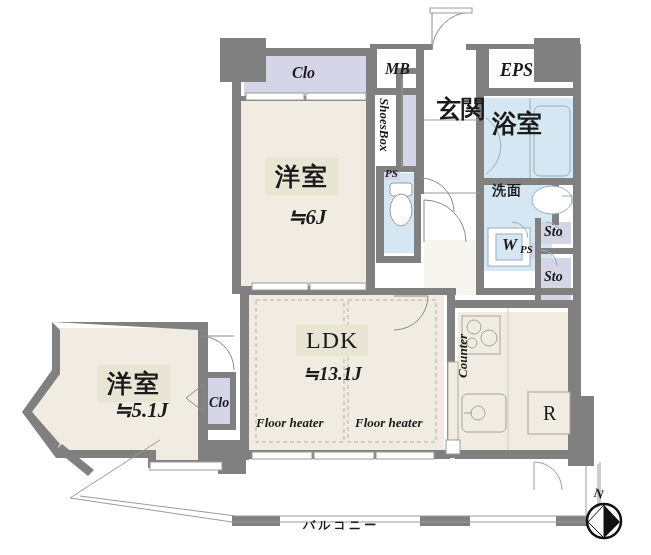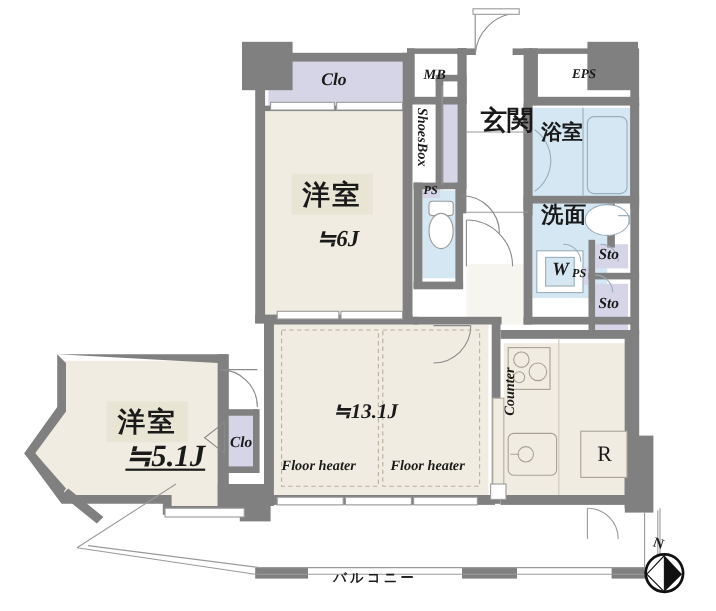--- a/index.html
+++ b/index.html
@@ -227,53 +227,54 @@
       <polygon points="604,505 620,522 604,538" fill="#111"></polygon>
       <polygon points="604,505 588,522 604,538" fill="#ffffff" stroke="#111" stroke-width="1"></polygon>
     </g>
   </svg>
 
   <div class="lbl jp" style="left:265px;top:158px;font-size:25px;background:#e9e5d4;padding:2px 10px;letter-spacing:2px;">洋室</div>
   <div class="lbl ital" style="left:288px;top:192px;font-size:21px;margin-top:13px;">≒6J</div>
 
   <div class="lbl ital" style="left:292px;top:64px;font-size:16px;">Clo</div>
 
-  <div class="lbl ital" style="left:385px;top:60px;font-size:13px;">MB</div>
-
-  <div class="lbl ital" style="left:520px;top:60px;font-size:12px;">EPS</div>
+  <div class="lbl ital" style="left:385px;top:60px;font-size:16px;">MB</div>
+
+  <div class="lbl ital" style="left:500px;top:60px;font-size:18px;">EPS</div>
 
   <div class="lbl ital" style="left:392px;top:98px;font-size:13px;transform:rotate(90deg);transform-origin:left top;">ShoesBox</div>
 
   <div class="lbl jp" style="left:437px;top:96px;font-size:24px;width:28px;line-height:1.12;letter-spacing:0;">玄関</div>
 
-  <div class="lbl jp" style="left:492px;top:110px;font-size:19px;width:22px;line-height:1.15;">浴室</div>
-
-  <div class="lbl jp" style="left:492px;top:182px;font-size:20px;letter-spacing:1px;">洗面</div>
+  <div class="lbl jp" style="left:492px;top:110px;font-size:25px;width:22px;line-height:1.15;">浴室</div>
+
+  <div class="lbl jp" style="left:492px;top:182px;font-size:14px;letter-spacing:1px;">洗面</div>
 
   <div class="lbl ital" style="left:502px;top:235px;font-size:17px;">W</div>
 
   <div class="lbl ital" style="left:385px;top:167px;font-size:11px;">PS</div>
 
   <div class="lbl ital" style="left:520px;top:243px;font-size:11px;">PS</div>
 
   <div class="lbl ital" style="left:544px;top:224px;font-size:14px;">Sto</div>
 
   <div class="lbl ital" style="left:544px;top:269px;font-size:14px;">Sto</div>
 
+  <div class="lbl" style="left:296px;top:325px;font-size:24px;background:#e9e5d4;padding:2px 10px;letter-spacing:1px;">LDK</div>
   <div class="lbl ital" style="left:303px;top:362px;font-size:19px;">≒13.1J</div>
 
   <div class="lbl ital" style="left:256px;top:415px;font-size:13px;">Floor heater</div>
   <div class="lbl ital" style="left:355px;top:415px;font-size:13px;">Floor heater</div>
 
   <div class="lbl ital" style="left:455px;top:378px;font-size:13px;transform:rotate(-90deg);transform-origin:left top;">Counter</div>
 
   <div class="lbl" style="left:543px;top:402px;font-size:20px;">R</div>
 
   <div class="lbl jp" style="left:97px;top:365px;font-size:25px;background:#e9e5d4;padding:2px 10px;letter-spacing:2px;">洋室</div>
-  <div class="lbl ital" style="left:114px;top:398px;font-size:28px;text-decoration:underline;">≒5.1J</div>
+  <div class="lbl ital" style="left:114px;top:398px;font-size:21px;">≒5.1J</div>
 
   <div class="lbl ital" style="left:209px;top:395px;font-size:14px;">Clo</div>
 
   <div class="lbl jp" style="left:303px;top:480px;font-size:12px;letter-spacing:3px;margin-top:37px;">バルコニー</div>
 
   <div class="lbl" style="left:594px;top:486px;font-size:13px;font-weight:700;transform:rotate(18deg);">N</div>
 
 </div>
 
 </body></html>

